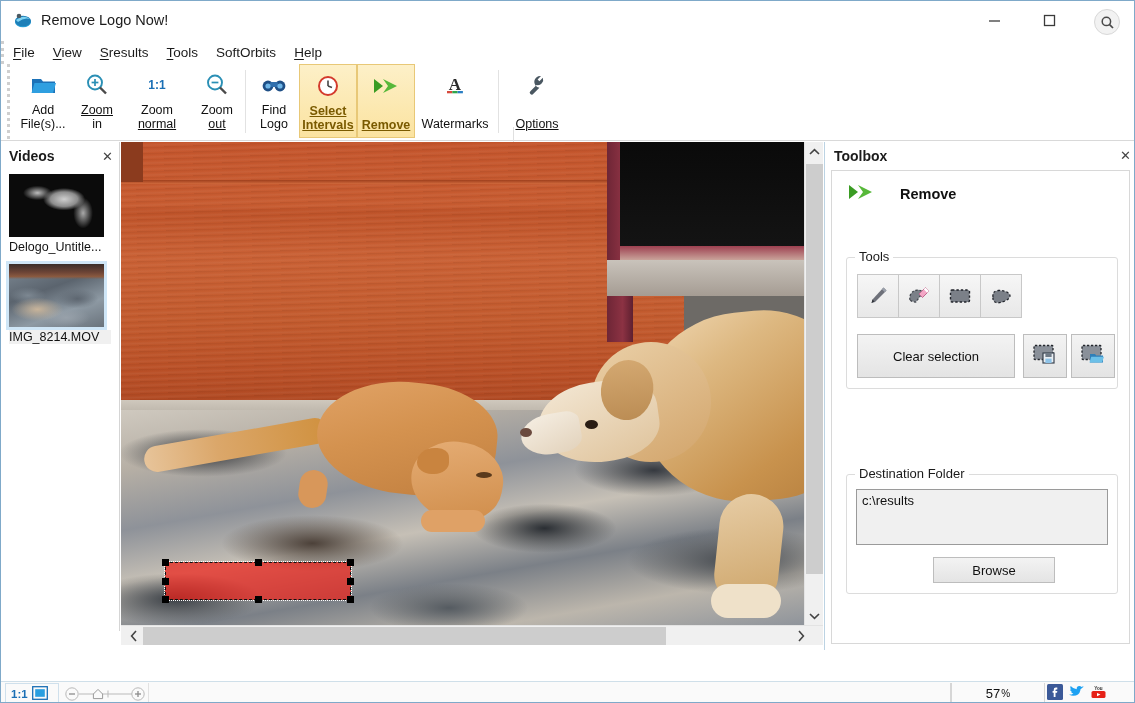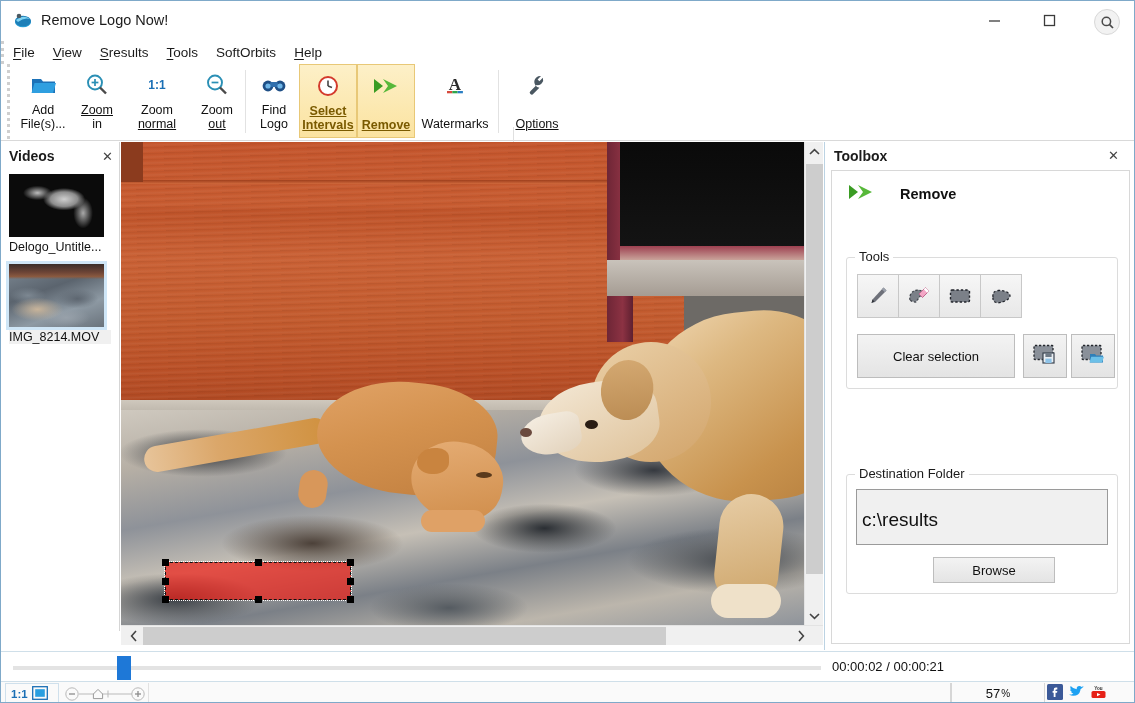--- a/index.html
+++ b/index.html
@@ -345,21 +345,21 @@
   }
 
   
   #toolbox {
     position: absolute; left: 823px; top: 141px;
     width: 311px; height: 508px;
     background: #ffffff;
     border-left: 1px solid #bcd3e3;
   }
   #tb-head {
-    height: 27px; display: flex; align-items: center; padding: 0 16px 0 9px;
+    height: 27px; display: flex; align-items: center; padding: 0 4px 0 9px;
   }
   #tb-title { font-size: 14px; font-weight: bold; color: #1b1b1b; }
   #tb-close { margin-left: auto; font-size: 13px; color: #444; }
   #tb-body {
     position: absolute; left: 6px; top: 28px; width: 299px; height: 474px;
     border: 1px solid #d8d8d8; background: #fff;
   }
   #tb-mode {
     display: flex; align-items: center; gap: 24px;
     padding: 10px 0 0 14px;
@@ -401,21 +401,21 @@
   }
   #btn-loadsel {
     position: absolute; left: 224px; top: 76px; width: 44px; height: 44px;
     background: linear-gradient(#f3f3f3, #e4e4e4); border: 1px solid #bdbdbd;
     display: flex; align-items: center; justify-content: center;
   }
 
   #dest-input {
     position: absolute; left: 9px; top: 14px; width: 252px; height: 56px;
     background: #f0f0f0; border: 1px solid #9a9a9a;
-    font-size: 19px; color: #111; padding: 19px 5px;
+    font-size: 13px; color: #111; padding: 3px 5px;
   }
   #btn-browse {
     position: absolute; left: 86px; top: 82px; width: 122px; height: 26px;
     background: linear-gradient(#f3f3f3, #e4e4e4); border: 1px solid #bdbdbd;
     display: flex; align-items: center; justify-content: center;
     font-size: 13px; color: #111;
   }
   #btn-start {
     position: absolute; left: 66px; top: 441px; width: 164px; height: 46px;
     background: linear-gradient(#f1f1f1, #e0e0e0); border: 1px solid #b8b8b8;
@@ -821,25 +821,20 @@
         <div id="dest-input" placeholder="">c:\results</div>
         <div id="btn-browse">
           <span>Browse</span>
         </div>
       </div>
 
 
     </div>
   </div>
 
-  <div id="timeline">
-    <div id="tl-track"></div>
-    <div id="tl-thumb"></div>
-    <div id="tl-time">00:00:02 / 00:00:21</div>
-  </div>
 
   <div id="statusbar">
     <div id="sb-ratio">
       <span>1:1</span>
       <span>
         <svg width="16" height="14" viewBox="0 0 16 14">
           <rect x="0.7" y="0.7" width="14.6" height="12.6" fill="none" stroke="#1a6fb5" stroke-width="1.3"></rect>
           <rect x="3.2" y="3.2" width="9.6" height="7.6" fill="#2a9fe0"></rect>
         </svg>
       </span>

